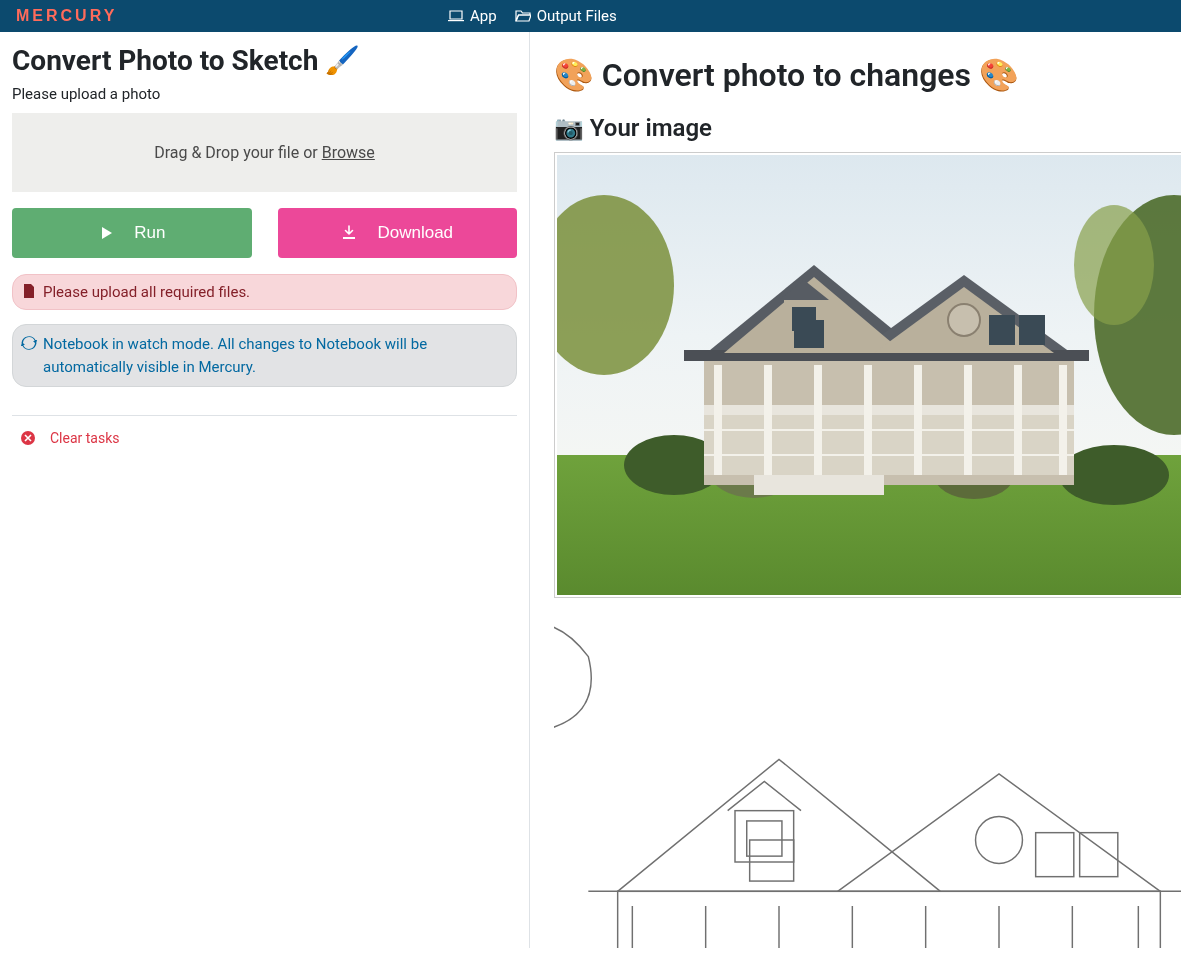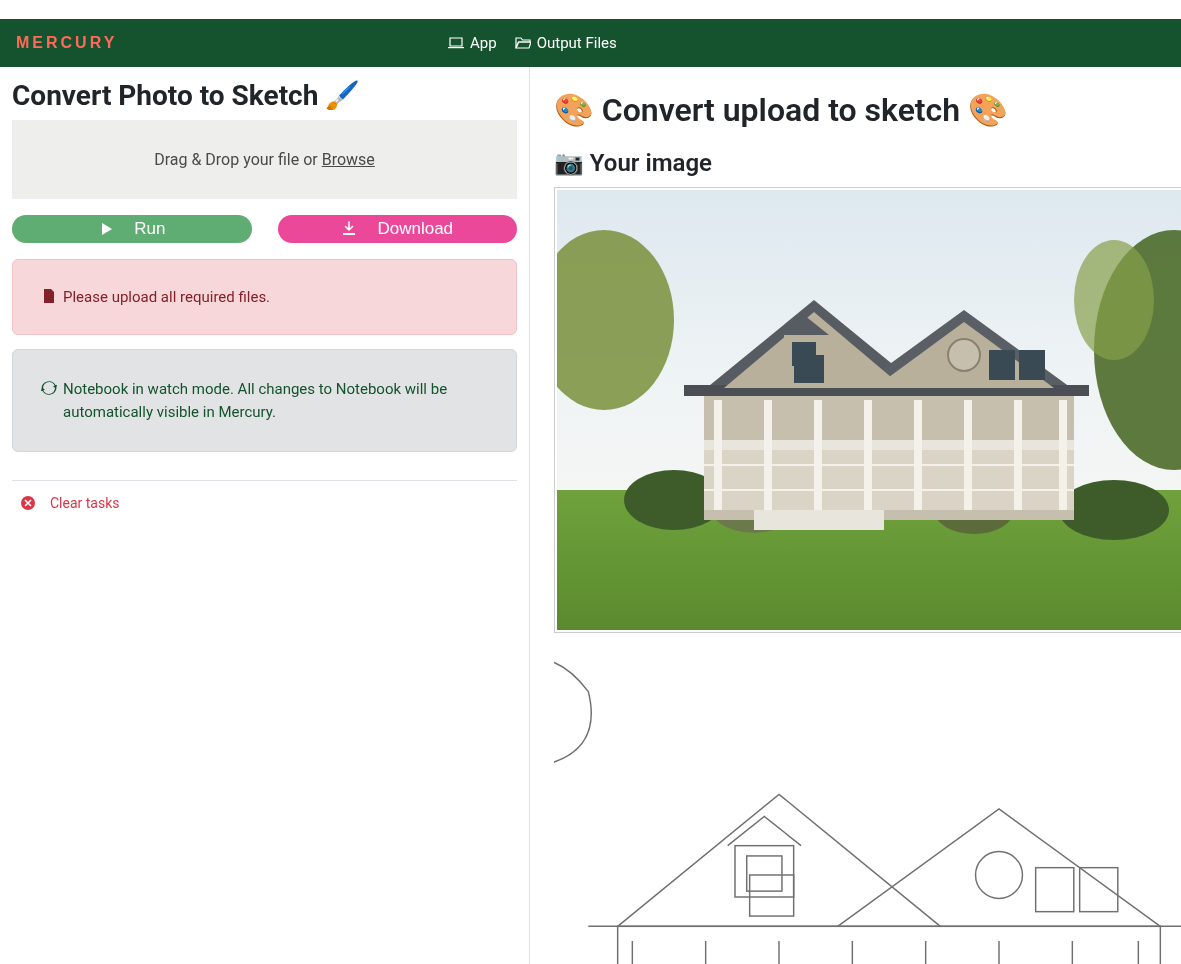--- a/index.html
+++ b/index.html
@@ -5,27 +5,26 @@
   * { box-sizing: border-box; margin: 0; padding: 0; }
   body {
     font-family: -apple-system, BlinkMacSystemFont, "Segoe UI", Roboto, "Helvetica Neue", Arial, sans-serif;
     background: #fff;
     color: #212529;
     width: 1181px;
     height: 964px;
     overflow: hidden;
   }
   .topbar {
-    height: 48px;
-    background: #14532d;
+    height: 32px;
+    background: #0c4a6e;
     color: #fff;
     display: flex;
     align-items: center;
     padding: 0 16px;
-    margin-top: 19px;
   }
   .logo {
     font-family: "Arial Black", sans-serif;
     font-weight: 900;
     letter-spacing: 3px;
     font-size: 16px;
     color: #ff6b5b;
     width: 432px;
   }
   .topnav { display: flex; gap: 18px; align-items: center; }
@@ -50,49 +49,49 @@
     text-align: center;
     color: #4a4a4a;
     font-size: 16px;
     margin-bottom: 16px;
   }
   .dropzone .browse { text-decoration: underline; cursor: pointer; }
   .btn-row { display: flex; gap: 26px; margin-bottom: 16px; }
   .btn {
     flex: 1;
     border: none;
-    border-radius: 15px;
-    padding: 4px 0;
+    border-radius: 4px;
+    padding: 15px 0;
     font-size: 17px;
     color: #fff;
     cursor: pointer;
     display: inline-flex;
     align-items: center;
     justify-content: center;
     gap: 20px;
   }
   .btn-run { background: #5fad72; }
   .btn-download { background: #ec4899; }
   .alert {
-    border-radius: 6px;
-    padding: 28px;
+    border-radius: 14px;
+    padding: 8px;
     font-size: 15px;
     margin-bottom: 14px;
     display: flex;
     align-items: flex-start;
     gap: 6px;
   }
   .alert-danger {
     background: #f8d7da;
     color: #842029;
     border: 1px solid #f1c2c7;
   }
   .alert-secondary {
     background: #e2e3e5;
-    color: #14532d;
+    color: #0369a1;
     border: 1px solid #d3d6d8;
     line-height: 1.5;
     justify-content: center;
   }
   .alert-secondary .icon { flex-shrink: 0; margin-top: 2px; }
   hr { border: none; border-top: 1px solid #dee2e6; margin: 28px 0 14px; }
   .clear-link {
     color: #dc3545;
     font-size: 14px;
     text-decoration: none;
@@ -137,20 +136,21 @@
           <path d="M3.5 7H16l-2 6H1z" fill="none" stroke="currentColor" stroke-width="1.2"></path>
         </svg>
       <span>Output Files</span>
     </a>
   </div>
 </div>
 
 <div class="main">
   <aside class="sidebar">
     <h1>Convert Photo to Sketch 🖌️</h1>
+    <div class="subtitle">Please upload a photo</div>
 
     <div class="dropzone">
       <span>Drag &amp; Drop your file or </span><span class="browse">Browse</span>
     </div>
 
     <div class="btn-row">
       <button class="btn btn-run">
         <svg class="ico" viewBox="0 0 16 16">
             <path d="M4 2l10 6-10 6z"></path>
           </svg>
@@ -184,21 +184,21 @@
     <a class="clear-link">
       <svg class="ico" viewBox="0 0 16 16">
           <circle cx="8" cy="8" r="7"></circle>
           <path d="M5 5l6 6M11 5l-6 6" stroke="#fff" stroke-width="1.6"></path>
         </svg>
       <span>Clear tasks</span>
     </a>
   </aside>
 
   <section class="content">
-    <h1>🎨 Convert upload to sketch 🎨</h1>
+    <h1>🎨 Convert photo to changes 🎨</h1>
 
     <h2>📷 Your image</h2>
     <div class="img-frame">
       <svg class="house" viewBox="0 0 670 440" preserveAspectRatio="xMidYMid slice">
         <defs>
           <linearGradient id="sky" x1="0" y1="0" x2="0" y2="1">
             <stop offset="0" stop-color="#dde8ef"></stop>
               <stop offset="0.6" stop-color="#eef3f5"></stop>
               <stop offset="1" stop-color="#f4f6f4"></stop>
           </linearGradient>

